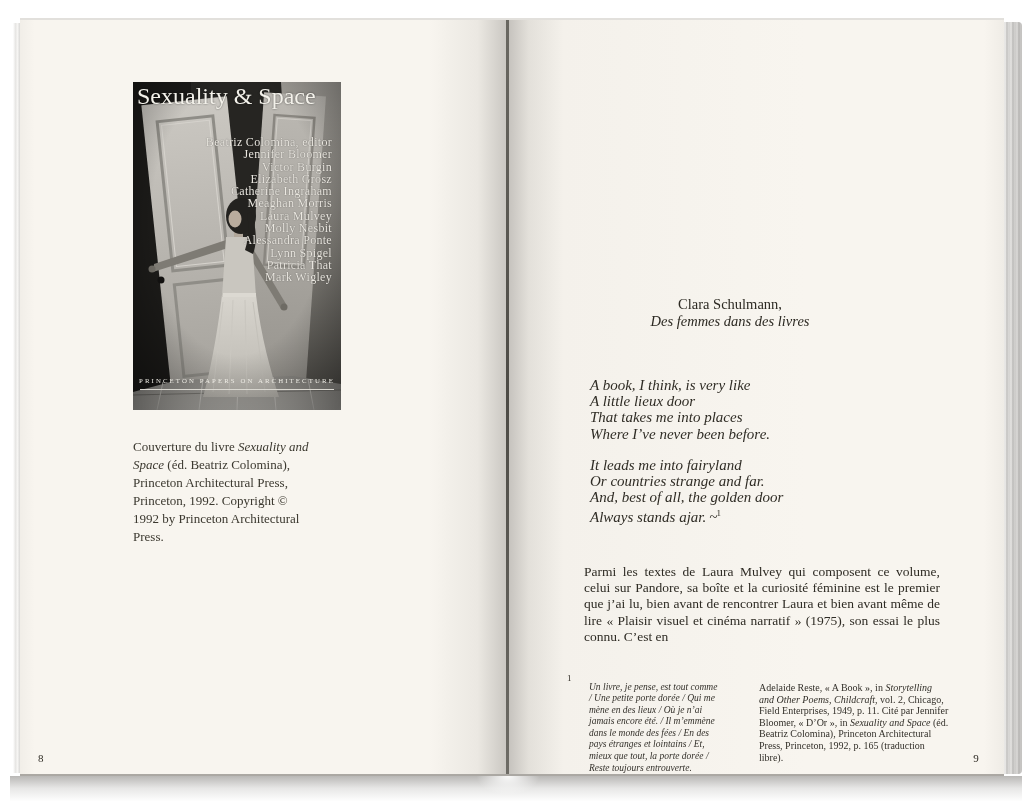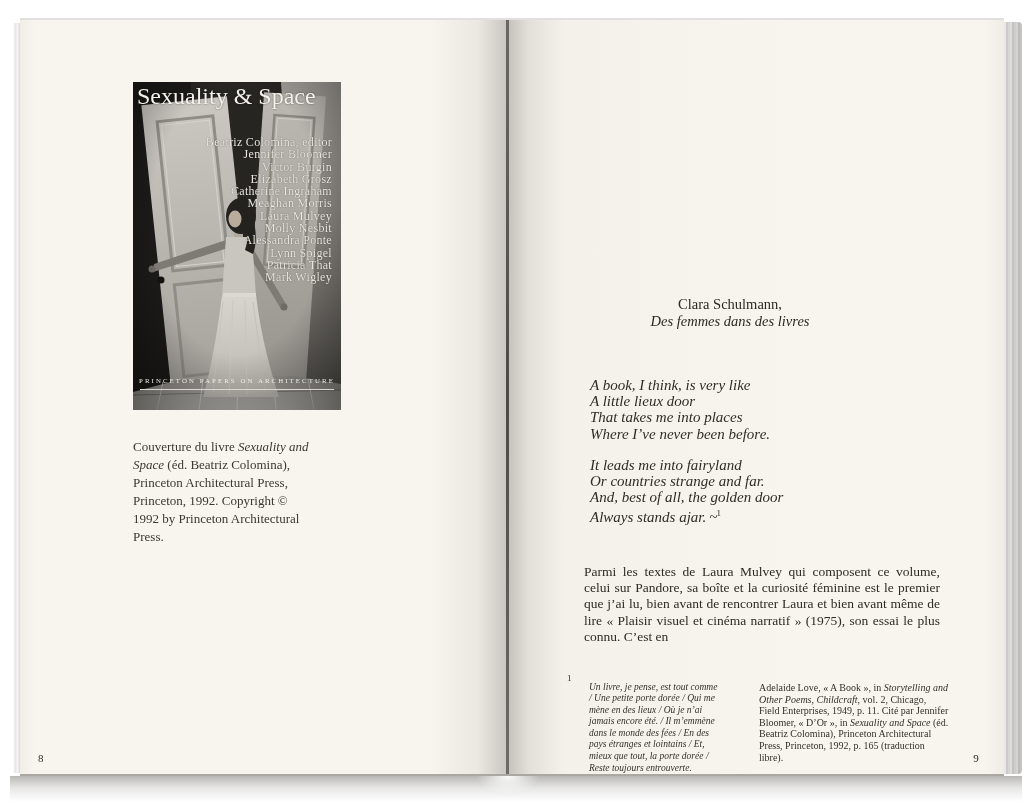--- a/index.html
+++ b/index.html
@@ -187,17 +187,17 @@
       <div>Or countries strange and far.</div>
       <div>And, best of all, the golden door</div>
       <div><span>Always stands ajar.</span><span class="swash">~</span><sup>1</sup></div>
     </div>
   </div>
 
   <p class="body-par">Parmi les textes de Laura Mulvey qui composent ce volume, celui sur Pandore, sa boîte et la curiosité féminine est le premier que j’ai lu, bien avant de rencontrer Laura et bien avant même de lire « Plaisir visuel et cinéma narratif » (1975), son essai le plus connu. C’est en</p>
 
   <div class="fn-marker">1</div>
   <p class="fn-left">Un livre, je pense, est tout comme / Une petite porte dorée / Qui me mène en des lieux / Où je n’ai jamais encore été. / Il m’emmène dans le monde des fées / En des pays étranges et lointains / Et, mieux que tout, la porte dorée / Reste toujours entrouverte.</p>
-  <p class="fn-right"><span>Adelaide Love, « A Book », in </span><span class="it">Storytelling and Other Poems, Childcraft</span><span>, vol. 2, Chicago, Field Enterprises, 1949, p. 11. Cité par Jennifer Bloomer, « D’Or », in </span><span class="it">Sexuality and Space</span><span> (éd. Beatriz Colomina), Princeton Architectural Press, Princeton, 1992, p. 165 (traduction libre).</span></p>
+  <p class="fn-right"><span>Adelaide Reste, « A Book », in </span><span class="it">Storytelling and Other Poems, Childcraft</span><span>, vol. 2, Chicago, Field Enterprises, 1949, p. 11. Cité par Jennifer Bloomer, « D’Or », in </span><span class="it">Sexuality and Space</span><span> (éd. Beatriz Colomina), Princeton Architectural Press, Princeton, 1992, p. 165 (traduction libre).</span></p>
 
   <div class="folio folio-right">9</div>
 
 </div>
 
 </body></html>

